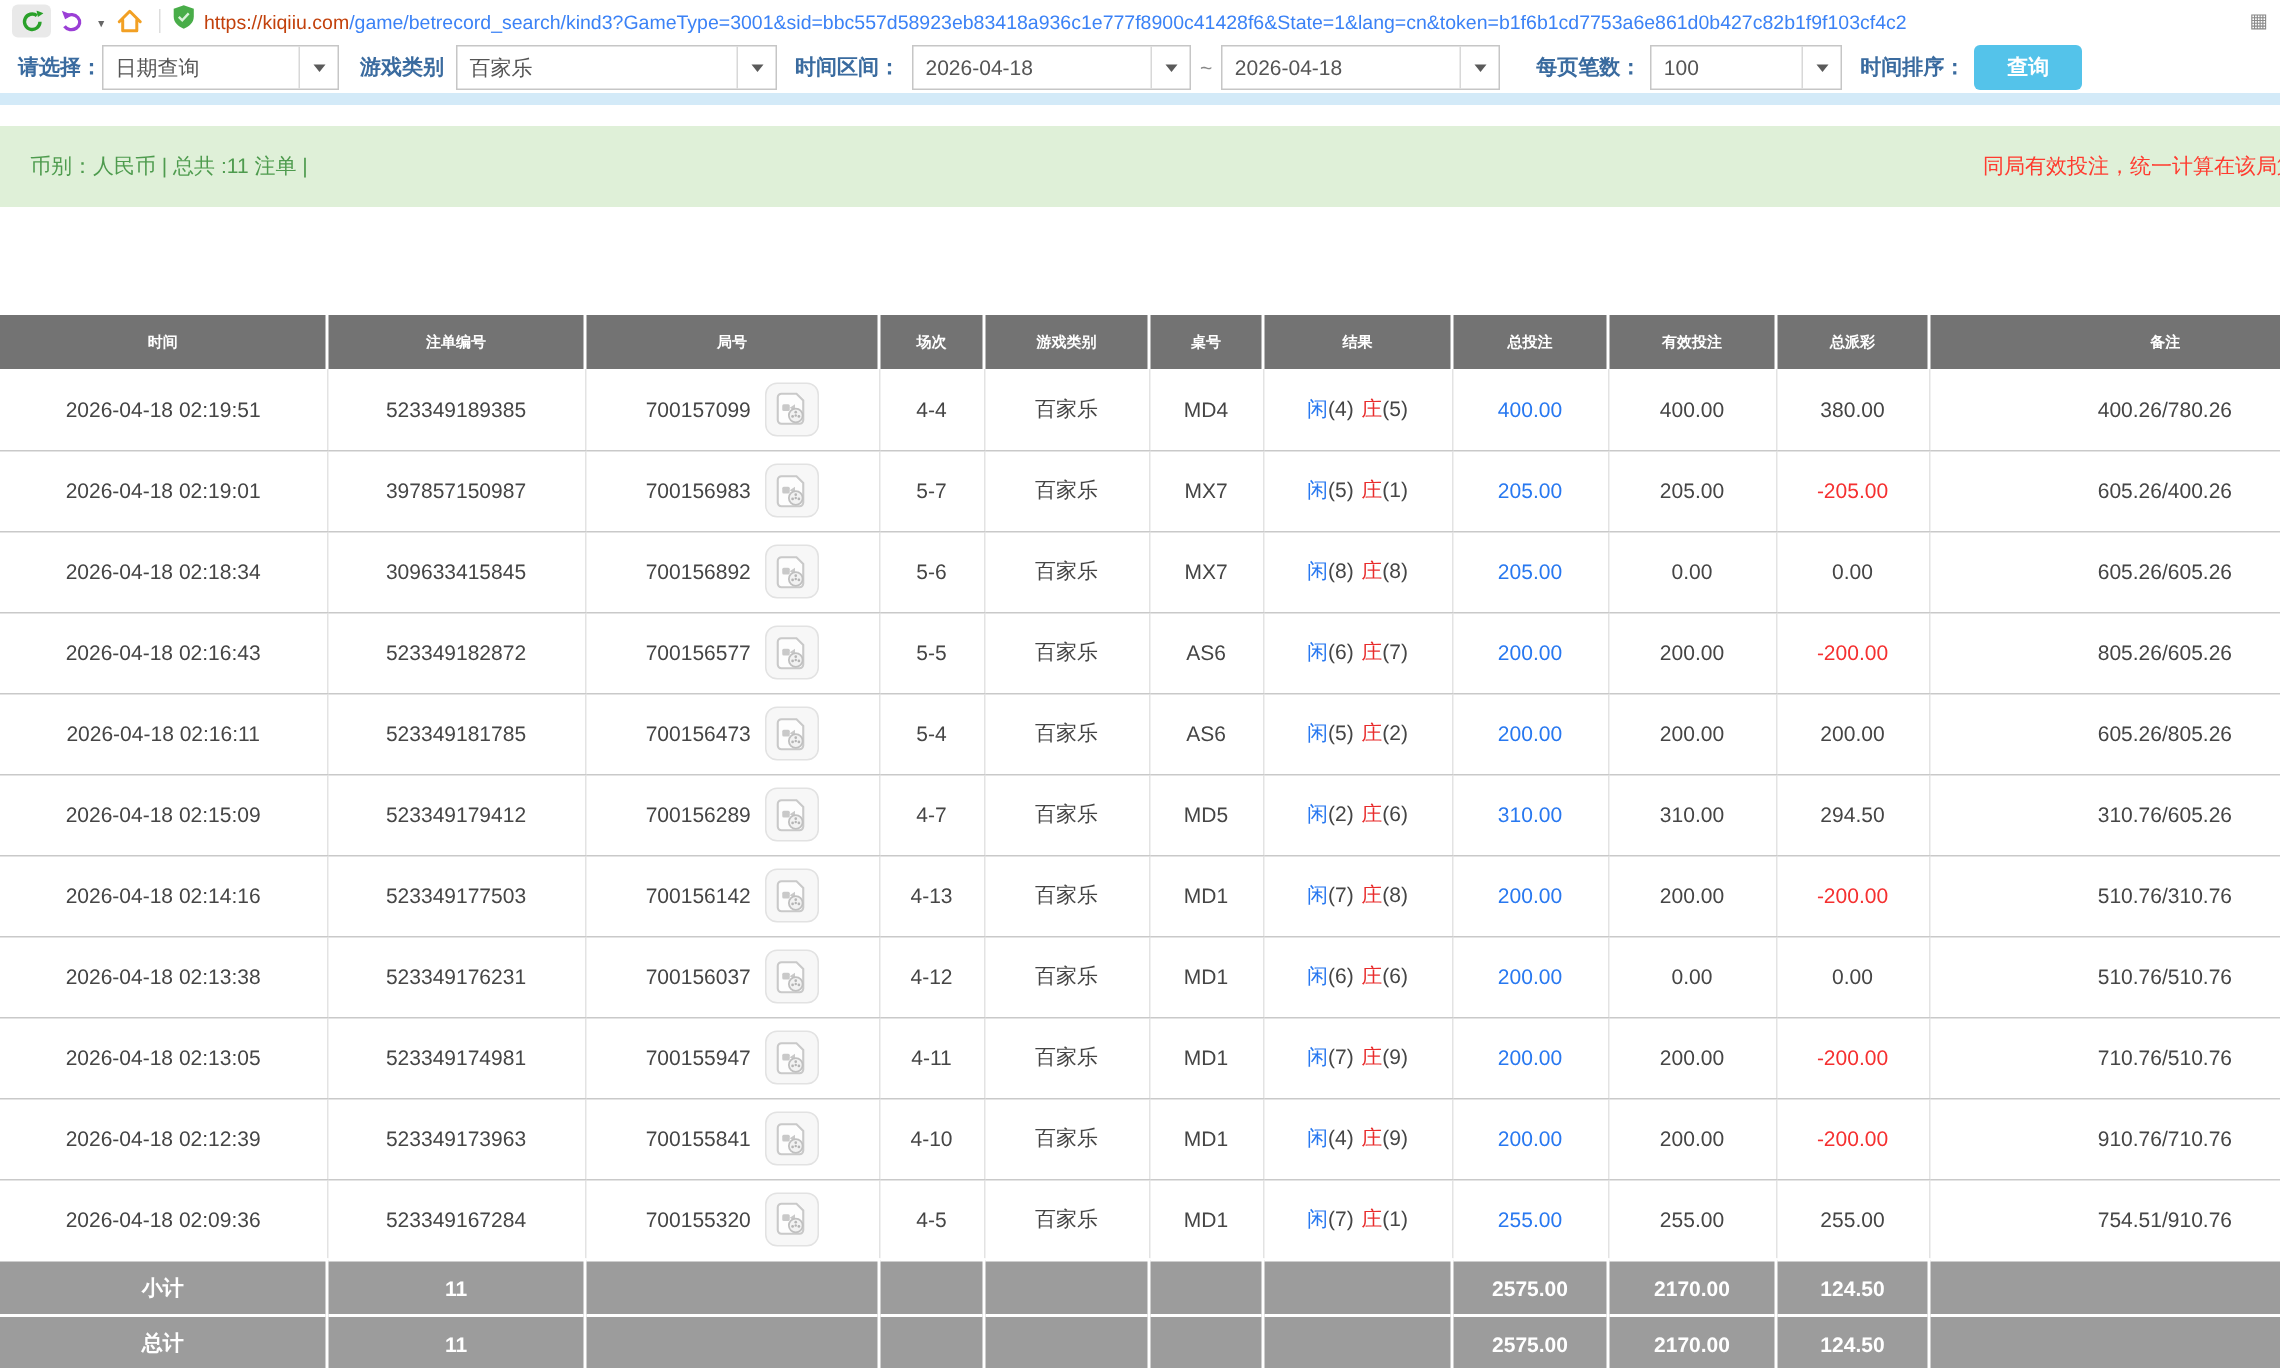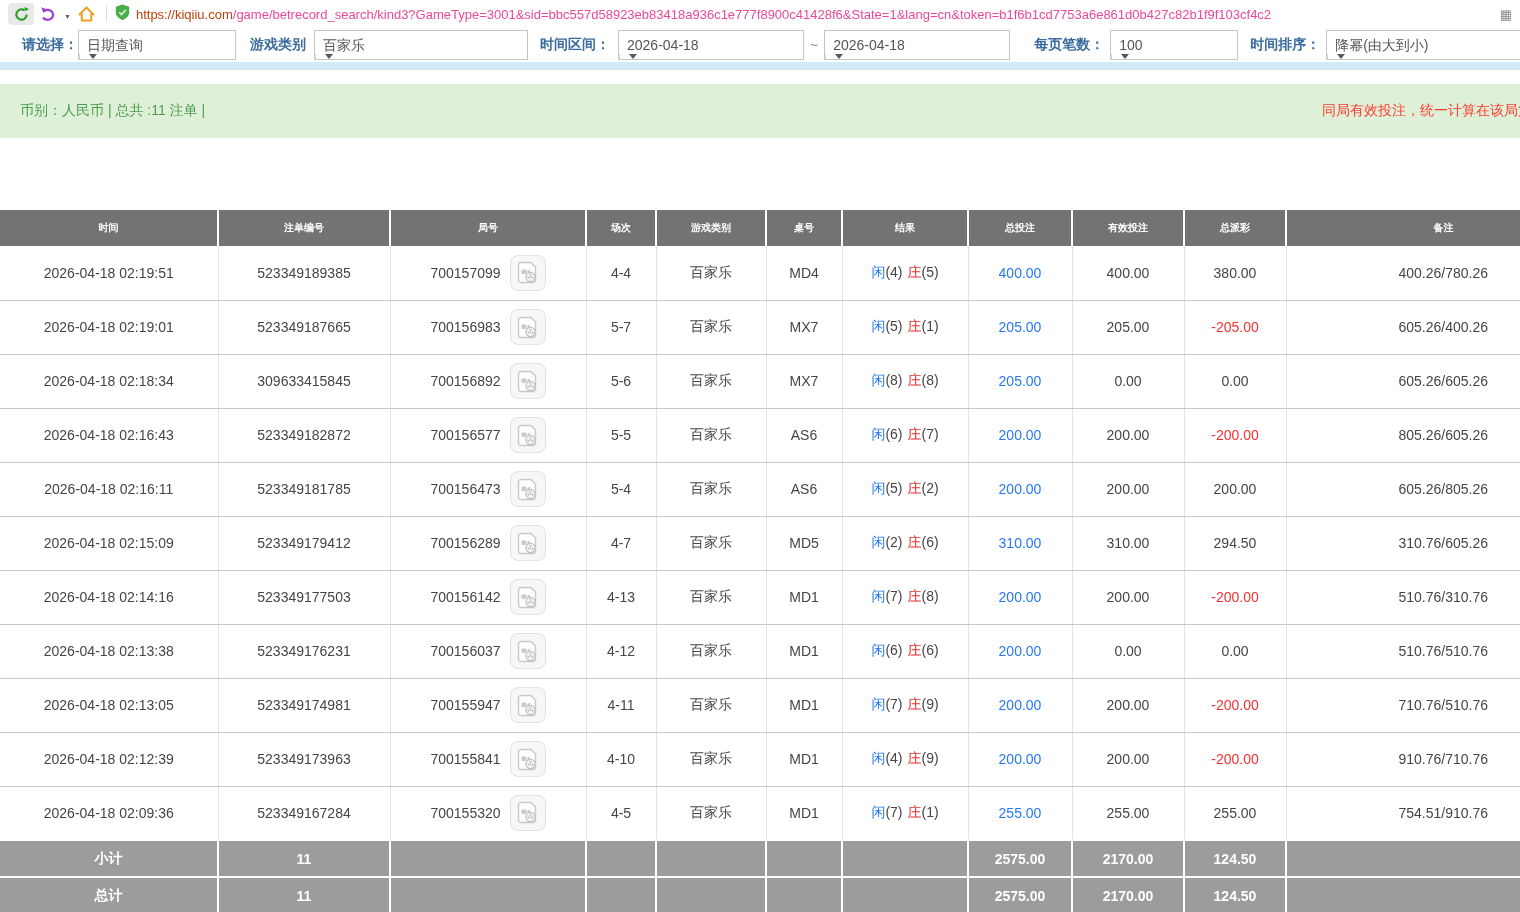--- a/index.html
+++ b/index.html
@@ -8,27 +8,27 @@
 
   
   .chrome { height:28px; display:flex; align-items:center; padding:0 8px; background:#fff; }
   .chrome-btn { display:flex; align-items:center; justify-content:center; margin-right:6px; cursor:pointer; }
   .reload-wrap { width:26px; height:22px; background:#e9e9e9; border-radius:4px; }
   .caret-mini { font-size:7px; color:#666; margin:4px 6px 0 1px; }
   .chrome-sep { width:1px; height:16px; background:#ddd; margin:0 8px 0 4px; }
   .urlbar { display:flex; align-items:center; flex:1; min-width:0; height:24px; }
   .url-text { font-size:13px; white-space:nowrap; overflow:hidden; margin-left:6px; flex:1; }
   .url-host { color:#c2410c; }
-  .url-path { color:#ec4899; }
+  .url-path { color:#3b82f6; }
   .qr-wrap { margin-left:6px; flex-shrink:0; }
 
   
-  .filterbar { height:34px; display:flex; align-items:center; padding-left:22px; background:#fff; white-space:nowrap; }
+  .filterbar { height:34px; display:flex; align-items:center; padding-left:12px; background:#fff; white-space:nowrap; }
   .f-label { color:#3a6b9f; font-weight:bold; font-size:14px; flex-shrink:0; }
-  .combo { height:30px; background:#fff; border:1px solid #c6c6c6; display:flex; align-items:stretch; flex-shrink:0; cursor:pointer;flex-direction:column; }
+  .combo { height:30px; background:#fff; border:1px solid #c6c6c6; display:flex; align-items:stretch; flex-shrink:0; cursor:pointer; }
   .combo-val { flex:1; font-size:14px; color:#555; padding:6px 8px 0 8px; overflow:hidden; }
   .combo-arrow { width:26px; border-left:1px solid #d8d8d8; display:flex; align-items:center; justify-content:center; }
   .tri-down { width:0; height:0; border-left:4px solid transparent; border-right:4px solid transparent; border-top:5px solid #5a5a5a; }
   .tilde { color:#888; font-size:14px; margin:0 6px; }
   .search-btn { height:30px; min-width:72px; margin-left:6px; background:#54c3ea; color:#fff; border:none;
     border-radius:4px; font-size:14px; font-weight:bold; flex-shrink:0; cursor:pointer; }
   .blue-sliver { height:8px; background:#d3eaf8; }
 
   
   .gap1 { height:14px; background:#fff; }
@@ -129,26 +129,20 @@
 
   <span class="f-label" style="margin-left:24px;">每页笔数：</span>
   <div class="combo" style="width:128px;margin-left:6px;">
     <span class="combo-val">100</span>
     <span class="combo-arrow">
         <span class="tri-down"></span>
       </span>
   </div>
 
   <span class="f-label" style="margin-left:12px;">时间排序：</span>
-  <div class="combo" style="width:196px;margin-left:6px;">
-    <span class="combo-val">降幂(由大到小)</span>
-    <span class="combo-arrow">
-        <span class="tri-down"></span>
-      </span>
-  </div>
 
   <button class="search-btn">查询</button>
 </div>
 <div class="blue-sliver"></div>
 
 <div class="gap1"></div>
 <div class="banner">
   <span class="banner-left">币别：人民币 | 总共 :11 注单 |</span>
   <span class="banner-right">同局有效投注，统一计算在该局第</span>
 </div>
@@ -211,21 +205,21 @@
     <td>
       <span class="res-p">闲</span><span class="res-n">(4)</span><span class="res-gap"></span><span class="res-b">庄</span><span class="res-n">(5)</span>
     </td>
     <td class="c-blue"><span>400.00</span></td>
     <td><span>400.00</span></td>
     <td class="c-payout"><span>380.00</span></td>
     <td><span>400.26/780.26</span></td>
   </tr>
         <tr>
     <td><span>2026-04-18 02:19:01</span></td>
-    <td><span>523349187665</span></td>
+    <td><span>397857150987</span></td>
     <td>
       <div class="round-cell">
         <span>700156983</span>
         <span class="video-btn">
           <svg width="21" height="23" viewBox="0 0 21 23">
             <path d="M4 1.5 h10 l4.5 4.5 v13 a2.5 2.5 0 0 1 -2.5 2.5 H4 a2.5 2.5 0 0 1 -2.5 -2.5 V4 a2.5 2.5 0 0 1 2.5 -2.5 z" fill="#fdfdfd" stroke="#c9c9c9" stroke-width="1.4"></path>
             <rect x="4.5" y="8.5" width="5" height="4.5" rx="1" fill="#c9c9c9"></rect>
             <path d="M9.5 10.8 l3.5 -2.3 v4.6 z" fill="#c9c9c9"></path>
             <circle cx="13.5" cy="16" r="4.6" fill="#f2f2f2" stroke="#c0c0c0" stroke-width="1.2"></circle>
             <circle cx="13.5" cy="13.8" r="0.9" fill="#b5b5b5"></circle>

